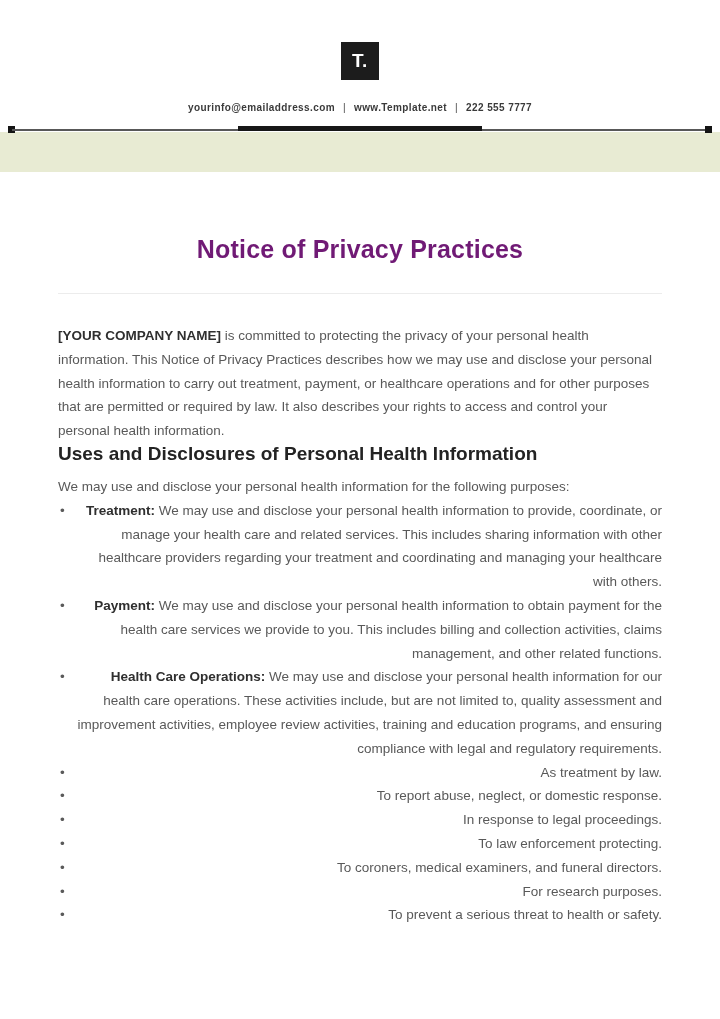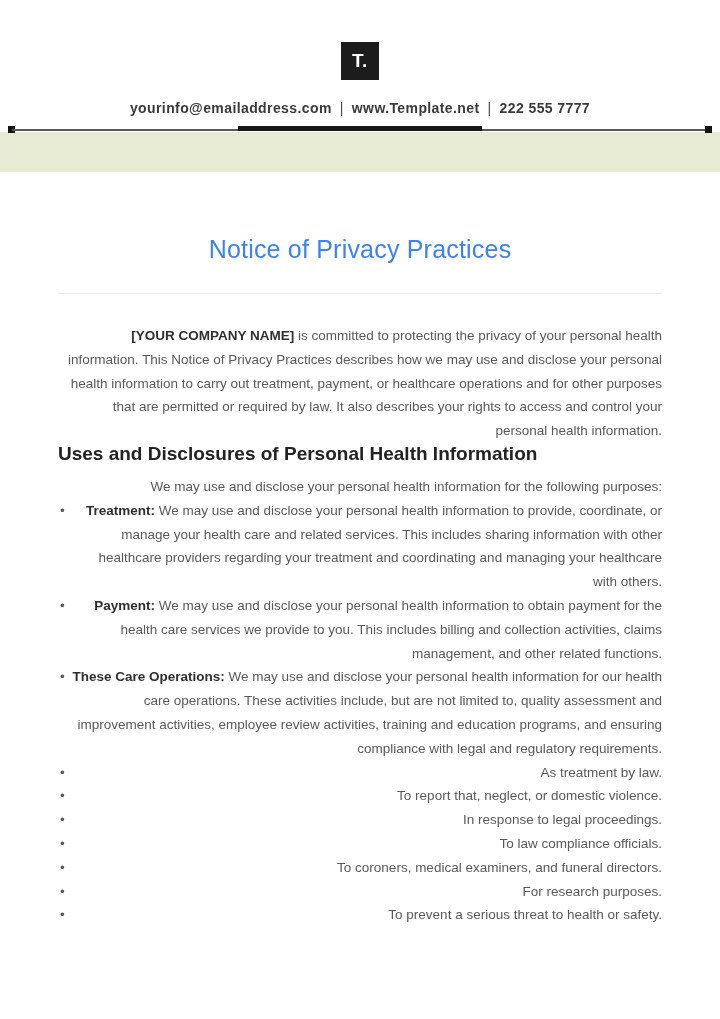--- a/index.html
+++ b/index.html
@@ -9,38 +9,38 @@
   }
   
   .letterhead{position:relative;}
   .logo{
     width:38px;height:38px;margin:42px auto 0;background:#1c1c1c;
     display:flex;align-items:center;justify-content:center;
   }
   .logo span{color:#ffffff;font-weight:700;font-size:19px;letter-spacing:.5px;}
   .contact{
     margin-top:22px;height:12px;line-height:12px;text-align:center;
-    font-size:14px;font-weight:700;letter-spacing:.4px;color:#3a3a3a;
+    font-size:10px;font-weight:700;letter-spacing:.4px;color:#3a3a3a;
   }
   .contact .sep{margin:0 8px;font-weight:400;color:#4a4a4a;}
   .rule-row{position:relative;height:5px;margin-top:13px;}
   .rule-line{position:absolute;left:12px;right:12px;top:2px;height:2px;background:#585858;}
   .rule-dot{position:absolute;top:-1px;width:7px;height:7px;background:#141414;}
   .rule-dot.left{left:8px;}
   .rule-dot.right{right:8px;}
   .rule-bar{position:absolute;left:50%;transform:translateX(-50%);top:-1px;width:244px;height:5px;background:#171717;}
   .band{height:40px;background:#e8ebd3;}
   
   .doc{padding:0 58px;font-size:13.5px;line-height:23.8px;color:#595959;}
   h1{
-    margin:62px 0 0;font-size:25px;line-height:30px;font-weight:400;
-    text-align:center;color:#3b82f6;letter-spacing:.2px;
+    margin:62px 0 0;font-size:25px;line-height:30px;font-weight:700;
+    text-align:center;color:#701a75;letter-spacing:.2px;
   }
   .divider{border:0;border-top:1px solid #ececec;margin:29px 0 0;}
-  .para{margin:0;text-align:right;}
+  .para{margin:0;}
   .para.lead{margin-top:30px;}
   strong{font-weight:700;color:#2f2f2f;}
   h2{margin:0 0 10px;font-size:19px;line-height:22px;font-weight:700;color:#232323;}
   ul{margin:0;padding:0;list-style:none;}
   li{position:relative;padding-left:14px;text-align:right;}
   li::before{content:"\2022";position:absolute;left:2px;color:#5a5a5a;}
 </style>
 </head>
 <body>
 
@@ -66,27 +66,27 @@
     <h1>Notice of Privacy Practices</h1>
     <hr class="divider">
 
     <p class="para lead"><strong>[YOUR COMPANY NAME]</strong><span> is committed to protecting the privacy of your personal health information. This Notice of Privacy Practices describes how we may use and disclose your personal health information to carry out treatment, payment, or healthcare operations and for other purposes that are permitted or required by law. It also describes your rights to access and control your personal health information.</span></p>
 
     <h2>Uses and Disclosures of Personal Health Information</h2>
     <p class="para">We may use and disclose your personal health information for the following purposes:</p>
     <ul>
       <li><strong>Treatment:</strong><span> We may use and disclose your personal health information to provide, coordinate, or manage your health care and related services. This includes sharing information with other healthcare providers regarding your treatment and coordinating and managing your healthcare with others.</span></li>
       <li><strong>Payment:</strong><span> We may use and disclose your personal health information to obtain payment for the health care services we provide to you. This includes billing and collection activities, claims management, and other related functions.</span></li>
-      <li><strong>These Care Operations:</strong><span> We may use and disclose your personal health information for our health care operations. These activities include, but are not limited to, quality assessment and improvement activities, employee review activities, training and education programs, and ensuring compliance with legal and regulatory requirements.</span></li>
+      <li><strong>Health Care Operations:</strong><span> We may use and disclose your personal health information for our health care operations. These activities include, but are not limited to, quality assessment and improvement activities, employee review activities, training and education programs, and ensuring compliance with legal and regulatory requirements.</span></li>
     </ul>
 
     <ul>
       <li><span>As treatment by law.</span></li>
-      <li><span>To report that, neglect, or domestic violence.</span></li>
+      <li><span>To report abuse, neglect, or domestic response.</span></li>
       <li><span>In response to legal proceedings.</span></li>
-      <li><span>To law compliance officials.</span></li>
+      <li><span>To law enforcement protecting.</span></li>
       <li><span>To coroners, medical examiners, and funeral directors.</span></li>
       <li><span>For research purposes.</span></li>
       <li><span>To prevent a serious threat to health or safety.</span></li>
     </ul>
   </main>
 
 </div>
 
 </body></html>

